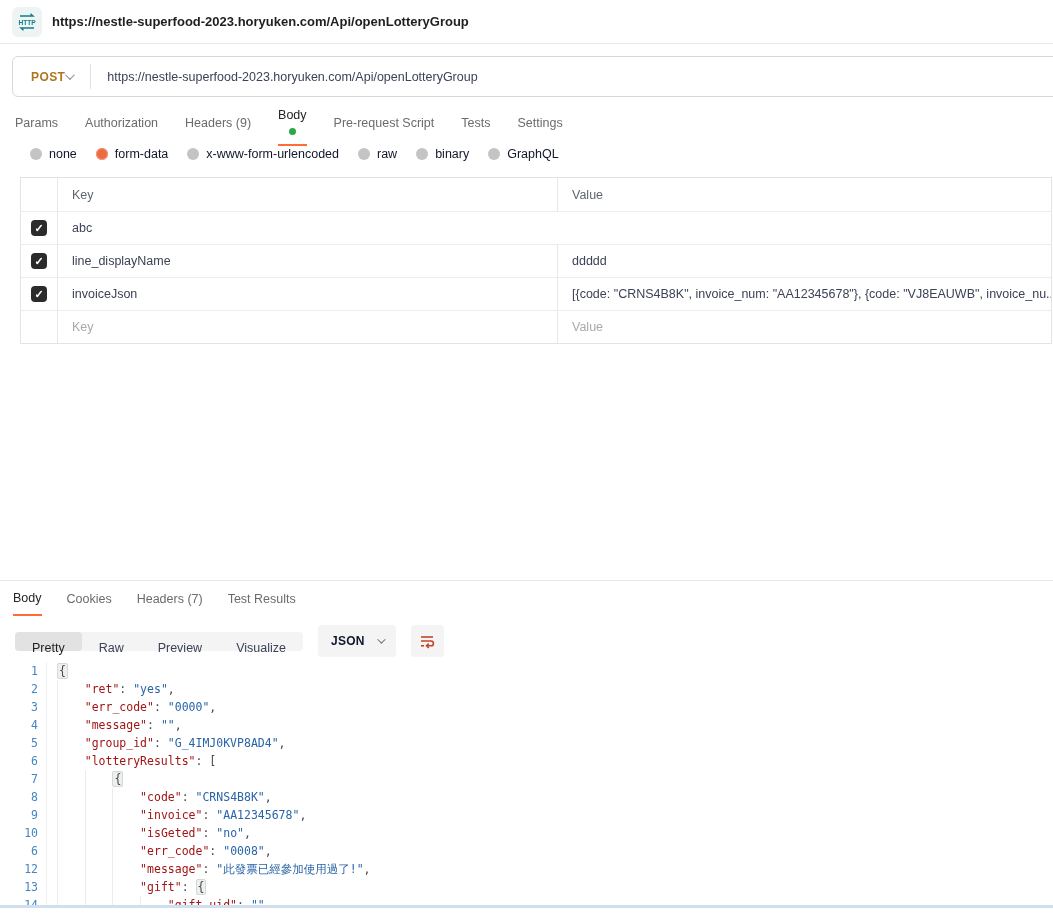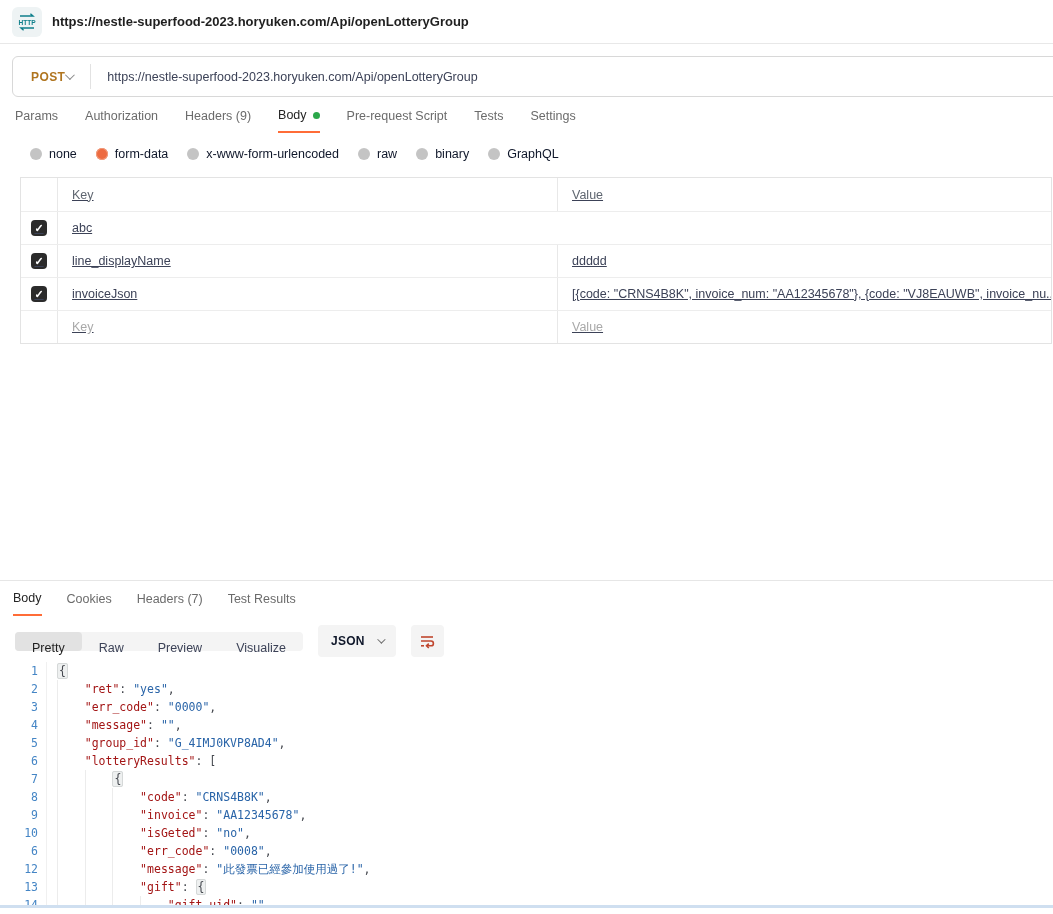--- a/index.html
+++ b/index.html
@@ -19,33 +19,33 @@
   .method { display:flex; align-items:center; padding:0 18px 0 18px; cursor:pointer; }
   .method-label { font-size:12px; font-weight:bold; letter-spacing:.4px; color:#b0751f; }
   .chev { width:7px; height:7px; border-right:1.6px solid #8a8a8a; border-bottom:1.6px solid #8a8a8a;
     display:inline-block; transform:rotate(45deg) translateY(-2px); }
   .vsep { width:1px; height:25px; background:#e2e2e2; }
   .url-text { font-size:12.5px; color:#3c4257; padding-left:16px; }
 
   
   .req-tabs { position:absolute; top:108px; left:15px; display:flex; gap:27px; }
   .tab { font-size:12.5px; color:#6b6b6b; padding-bottom:9px; cursor:pointer; display:flex; align-items:center; gap:6px; }
-  .tab.active { color:#242424; border-bottom:2px solid #ff6c37; }
+  .tab.active { color:#242424; border-bottom:2px solid #ff6c37;flex-direction:column; }
   .dot-green { width:7px; height:7px; border-radius:50%; background:#2ba84a; display:inline-block; }
 
   
   .body-modes { position:absolute; top:147px; left:30px; display:flex; gap:19px; align-items:center; }
   .mode { display:flex; align-items:center; gap:7px; cursor:pointer; font-size:12.5px; color:#0f172a; }
   .radio { width:12px; height:12px; border-radius:50%; background:#c4c4c4; display:inline-block; }
   .mode.sel .radio { background:#ed6b41; box-shadow:0 0 0 1px #f09d7e inset; }
 
   
   .form-table { position:absolute; top:177px; left:20px; right:1px;
     border:1px solid #e3e3e3; font-size:12.5px; }
-  .tr { display:flex; height:33px; align-items:flex-end; border-top:1px solid #ededed;text-decoration:underline; }
+  .tr { display:flex; height:33px; align-items:flex-end; border-top:1px solid #ededed; }
   .tr:first-child { border-top:none; }
   .td-check { width:37px; height:100%; display:flex; align-items:center; justify-content:center;
     border-right:1px solid #e8e8e8; flex:none; }
   .td-key { width:500px; height:100%; display:flex; align-items:center; padding-left:14px;
     border-right:1px solid #e8e8e8; flex:none; color:#3c4257; }
   .td-val { flex:1; height:100%; display:flex; align-items:center; padding-left:14px;
     color:#3c4257; overflow:hidden; white-space:nowrap; }
   .th { color:#5f6670; }
   .ph { color:#a9a9a9; }
   .p-check { width:16px; height:16px; border-radius:4px; background:#2b2b2b; color:#fff;

